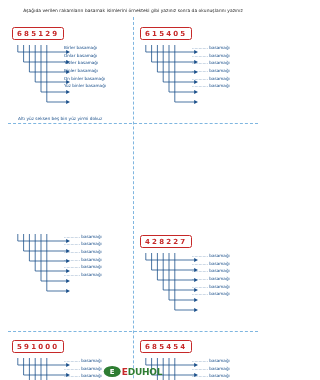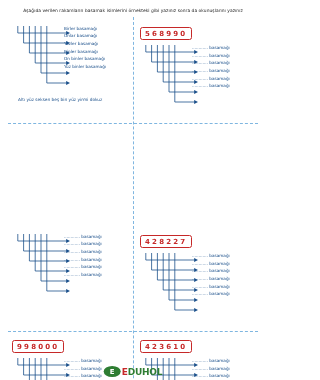--- a/index.html
+++ b/index.html
@@ -127,20 +127,21 @@
 <body>
 
 <div class="page">
 
   <div class="instruction">Aşağıda verilen rakamların basamak isimlerini örnekteki gibi yazınız sonra da okunuşlarını yazınız</div>
 
   <div class="grid">
     <div class="vdivider"></div>
 
     <div class="cell">
+      <div class="numbox">685129</div>
       <div class="body">
         <svg class="arrows" viewBox="0 0 120 72" preserveAspectRatio="none">
           <g stroke="#1a4f8a" stroke-width="0.8" fill="none">
             <path d="M6,2 L6,9 L56,9"></path>
               <polygon points="56,7 60,9 56,11" fill="#1a4f8a" stroke="none"></polygon>
             <path d="M12,2 L12,19 L56,19"></path>
               <polygon points="56,17 60,19 56,21" fill="#1a4f8a" stroke="none"></polygon>
             <path d="M18,2 L18,29 L56,29"></path>
               <polygon points="56,27 60,29 56,31" fill="#1a4f8a" stroke="none"></polygon>
             <path d="M24,2 L24,39 L56,39"></path>
@@ -157,21 +158,21 @@
           <div class="lbl">Yüzler basamağı</div>
           <div class="lbl">Binler basamağı</div>
           <div class="lbl">On binler basamağı</div>
           <div class="lbl">Yüz binler basamağı</div>
         </div>
       </div>
       <div class="note">Altı yüz seksen beş bin yüz yirmi dokuz</div>
     </div>
 
     <div class="cell">
-      <div class="numbox">568990</div>
+      <div class="numbox">615405</div>
       <div class="body">
         <svg class="arrows" viewBox="0 0 120 72" preserveAspectRatio="none">
           <g stroke="#1a4f8a" stroke-width="0.8" fill="none">
             <path d="M6,2 L6,9 L56,9"></path>
               <polygon points="56,7 60,9 56,11" fill="#1a4f8a" stroke="none"></polygon>
             <path d="M12,2 L12,19 L56,19"></path>
               <polygon points="56,17 60,19 56,21" fill="#1a4f8a" stroke="none"></polygon>
             <path d="M18,2 L18,29 L56,29"></path>
               <polygon points="56,27 60,29 56,31" fill="#1a4f8a" stroke="none"></polygon>
             <path d="M24,2 L24,39 L56,39"></path>
@@ -250,49 +251,49 @@
           <div class="lbl">............ basamağı</div>
           <div class="lbl">............ basamağı</div>
           <div class="lbl">............ basamağı</div>
         </div>
       </div>
     </div>
 
     <div class="hdivider"></div>
 
     <div class="cell">
-      <div class="numbox">998000</div>
-      <div class="body">
-        <svg class="arrows" viewBox="0 0 120 72" preserveAspectRatio="none">
-          <g stroke="#1a4f8a" stroke-width="0.8" fill="none">
-            <path d="M6,2 L6,9 L56,9"></path>
-              <polygon points="56,7 60,9 56,11" fill="#1a4f8a" stroke="none"></polygon>
-            <path d="M12,2 L12,19 L56,19"></path>
-              <polygon points="56,17 60,19 56,21" fill="#1a4f8a" stroke="none"></polygon>
-            <path d="M18,2 L18,29 L56,29"></path>
-              <polygon points="56,27 60,29 56,31" fill="#1a4f8a" stroke="none"></polygon>
-            <path d="M24,2 L24,39 L56,39"></path>
-              <polygon points="56,37 60,39 56,41" fill="#1a4f8a" stroke="none"></polygon>
-            <path d="M30,2 L30,49 L56,49"></path>
-              <polygon points="56,47 60,49 56,51" fill="#1a4f8a" stroke="none"></polygon>
-            <path d="M36,2 L36,59 L56,59"></path>
-              <polygon points="56,57 60,59 56,61" fill="#1a4f8a" stroke="none"></polygon>
-          </g>
-        </svg>
-        <div class="labels dotted">
-          <div class="lbl">............ basamağı</div>
-          <div class="lbl">............ basamağı</div>
-          <div class="lbl">............ basamağı</div>
-
-        </div>
-      </div>
-    </div>
-
-    <div class="cell">
-      <div class="numbox">423610</div>
+      <div class="numbox">591000</div>
+      <div class="body">
+        <svg class="arrows" viewBox="0 0 120 72" preserveAspectRatio="none">
+          <g stroke="#1a4f8a" stroke-width="0.8" fill="none">
+            <path d="M6,2 L6,9 L56,9"></path>
+              <polygon points="56,7 60,9 56,11" fill="#1a4f8a" stroke="none"></polygon>
+            <path d="M12,2 L12,19 L56,19"></path>
+              <polygon points="56,17 60,19 56,21" fill="#1a4f8a" stroke="none"></polygon>
+            <path d="M18,2 L18,29 L56,29"></path>
+              <polygon points="56,27 60,29 56,31" fill="#1a4f8a" stroke="none"></polygon>
+            <path d="M24,2 L24,39 L56,39"></path>
+              <polygon points="56,37 60,39 56,41" fill="#1a4f8a" stroke="none"></polygon>
+            <path d="M30,2 L30,49 L56,49"></path>
+              <polygon points="56,47 60,49 56,51" fill="#1a4f8a" stroke="none"></polygon>
+            <path d="M36,2 L36,59 L56,59"></path>
+              <polygon points="56,57 60,59 56,61" fill="#1a4f8a" stroke="none"></polygon>
+          </g>
+        </svg>
+        <div class="labels dotted">
+          <div class="lbl">............ basamağı</div>
+          <div class="lbl">............ basamağı</div>
+          <div class="lbl">............ basamağı</div>
+
+        </div>
+      </div>
+    </div>
+
+    <div class="cell">
+      <div class="numbox">685454</div>
       <div class="body">
         <svg class="arrows" viewBox="0 0 120 72" preserveAspectRatio="none">
           <g stroke="#1a4f8a" stroke-width="0.8" fill="none">
             <path d="M6,2 L6,9 L56,9"></path>
               <polygon points="56,7 60,9 56,11" fill="#1a4f8a" stroke="none"></polygon>
             <path d="M12,2 L12,19 L56,19"></path>
               <polygon points="56,17 60,19 56,21" fill="#1a4f8a" stroke="none"></polygon>
             <path d="M18,2 L18,29 L56,29"></path>
               <polygon points="56,27 60,29 56,31" fill="#1a4f8a" stroke="none"></polygon>
             <path d="M24,2 L24,39 L56,39"></path>

